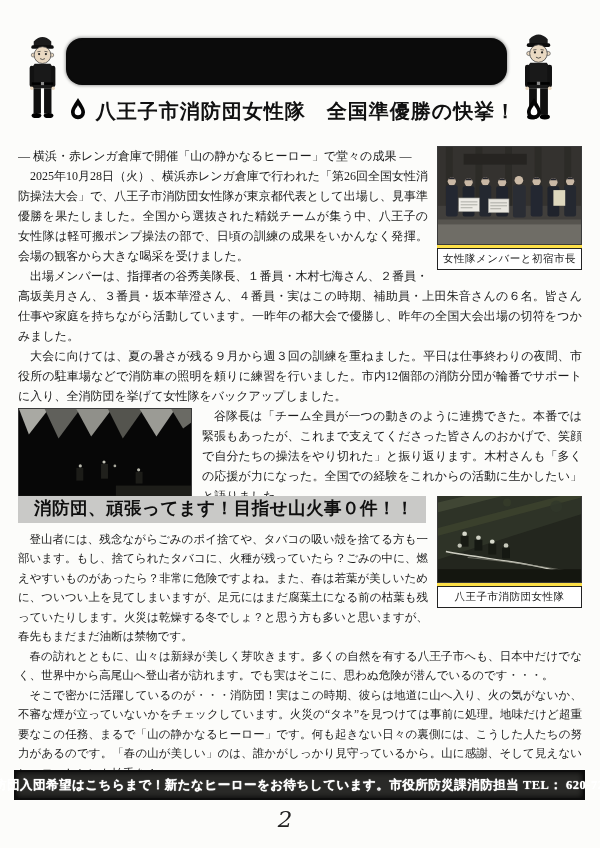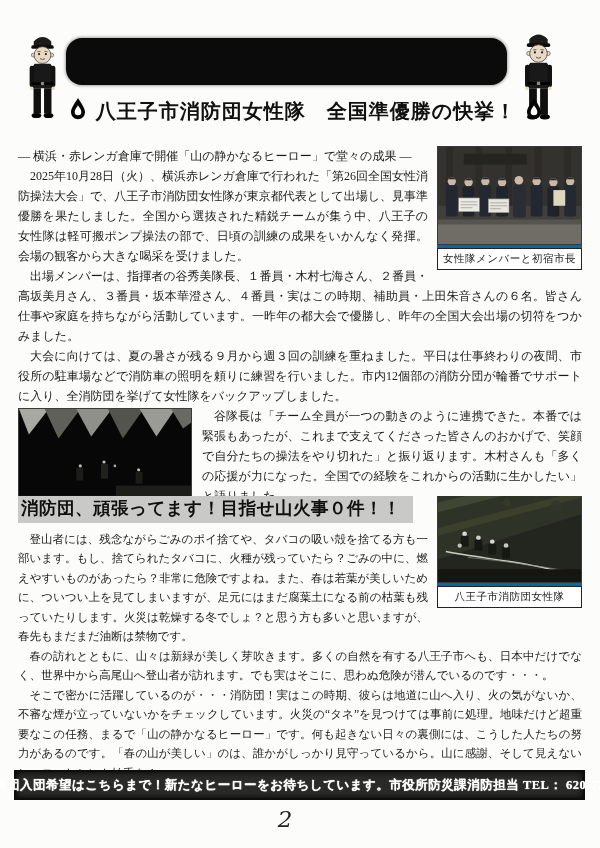--- a/index.html
+++ b/index.html
@@ -27,35 +27,35 @@
     font-family:"DejaVu Sans","Liberation Sans",sans-serif;
     font-weight:700; font-size:20px; letter-spacing:1px; color:#111;
     white-space:pre;
   }
   
   .article { position:absolute; left:18px; width:564px; overflow:hidden; }
   #article1 { top:146px; height:352px; font-size:12px; line-height:20px; }
   #article2 { top:496px; height:280px; font-size:11.5px; line-height:19.5px; }
   .article p { text-indent:1em; text-align:justify; }
   .article p.lead { text-indent:0; }
-  figure { background:#0369a1; }
+  figure { background:#fde047; }
   .float-r { float:right; margin:0 0 5px 9px; }
   .float-l { float:left;  margin:2px 10px 4px 0; }
   .photo { display:block; border:1px solid #3a3a3a; }
   figcaption {
     margin-top:3px; border:1px solid #222; background:#fff;
     font-size:10.5px; line-height:14px; text-align:center; padding:3px 2px;
     letter-spacing:.5px;
   }
   .photo-training-fig { margin-top:-24px; }
   .section-heading {
     display:inline-block; background:#c9c9c7; color:#0f0f0f;
     font-family:"DejaVu Sans","Liberation Sans",sans-serif;
     font-weight:700; font-size:17.5px; letter-spacing:.5px;
-    padding:3px 12px 4px 3px; margin-bottom:7px;
+    padding:3px 12px 4px 16px; margin-bottom:7px;
   }
   
   .footer-bar {
     position:absolute; left:14px; top:770px; width:571px; height:30px;
     background:#2a2a28; border:2px solid #0d0d0d;
     box-shadow:inset 0 0 6px #000;
     display:flex; align-items:center; justify-content:center;
   }
   .footer-bar span {
     color:#fff; font-weight:700; font-size:12.5px; letter-spacing:.5px;

